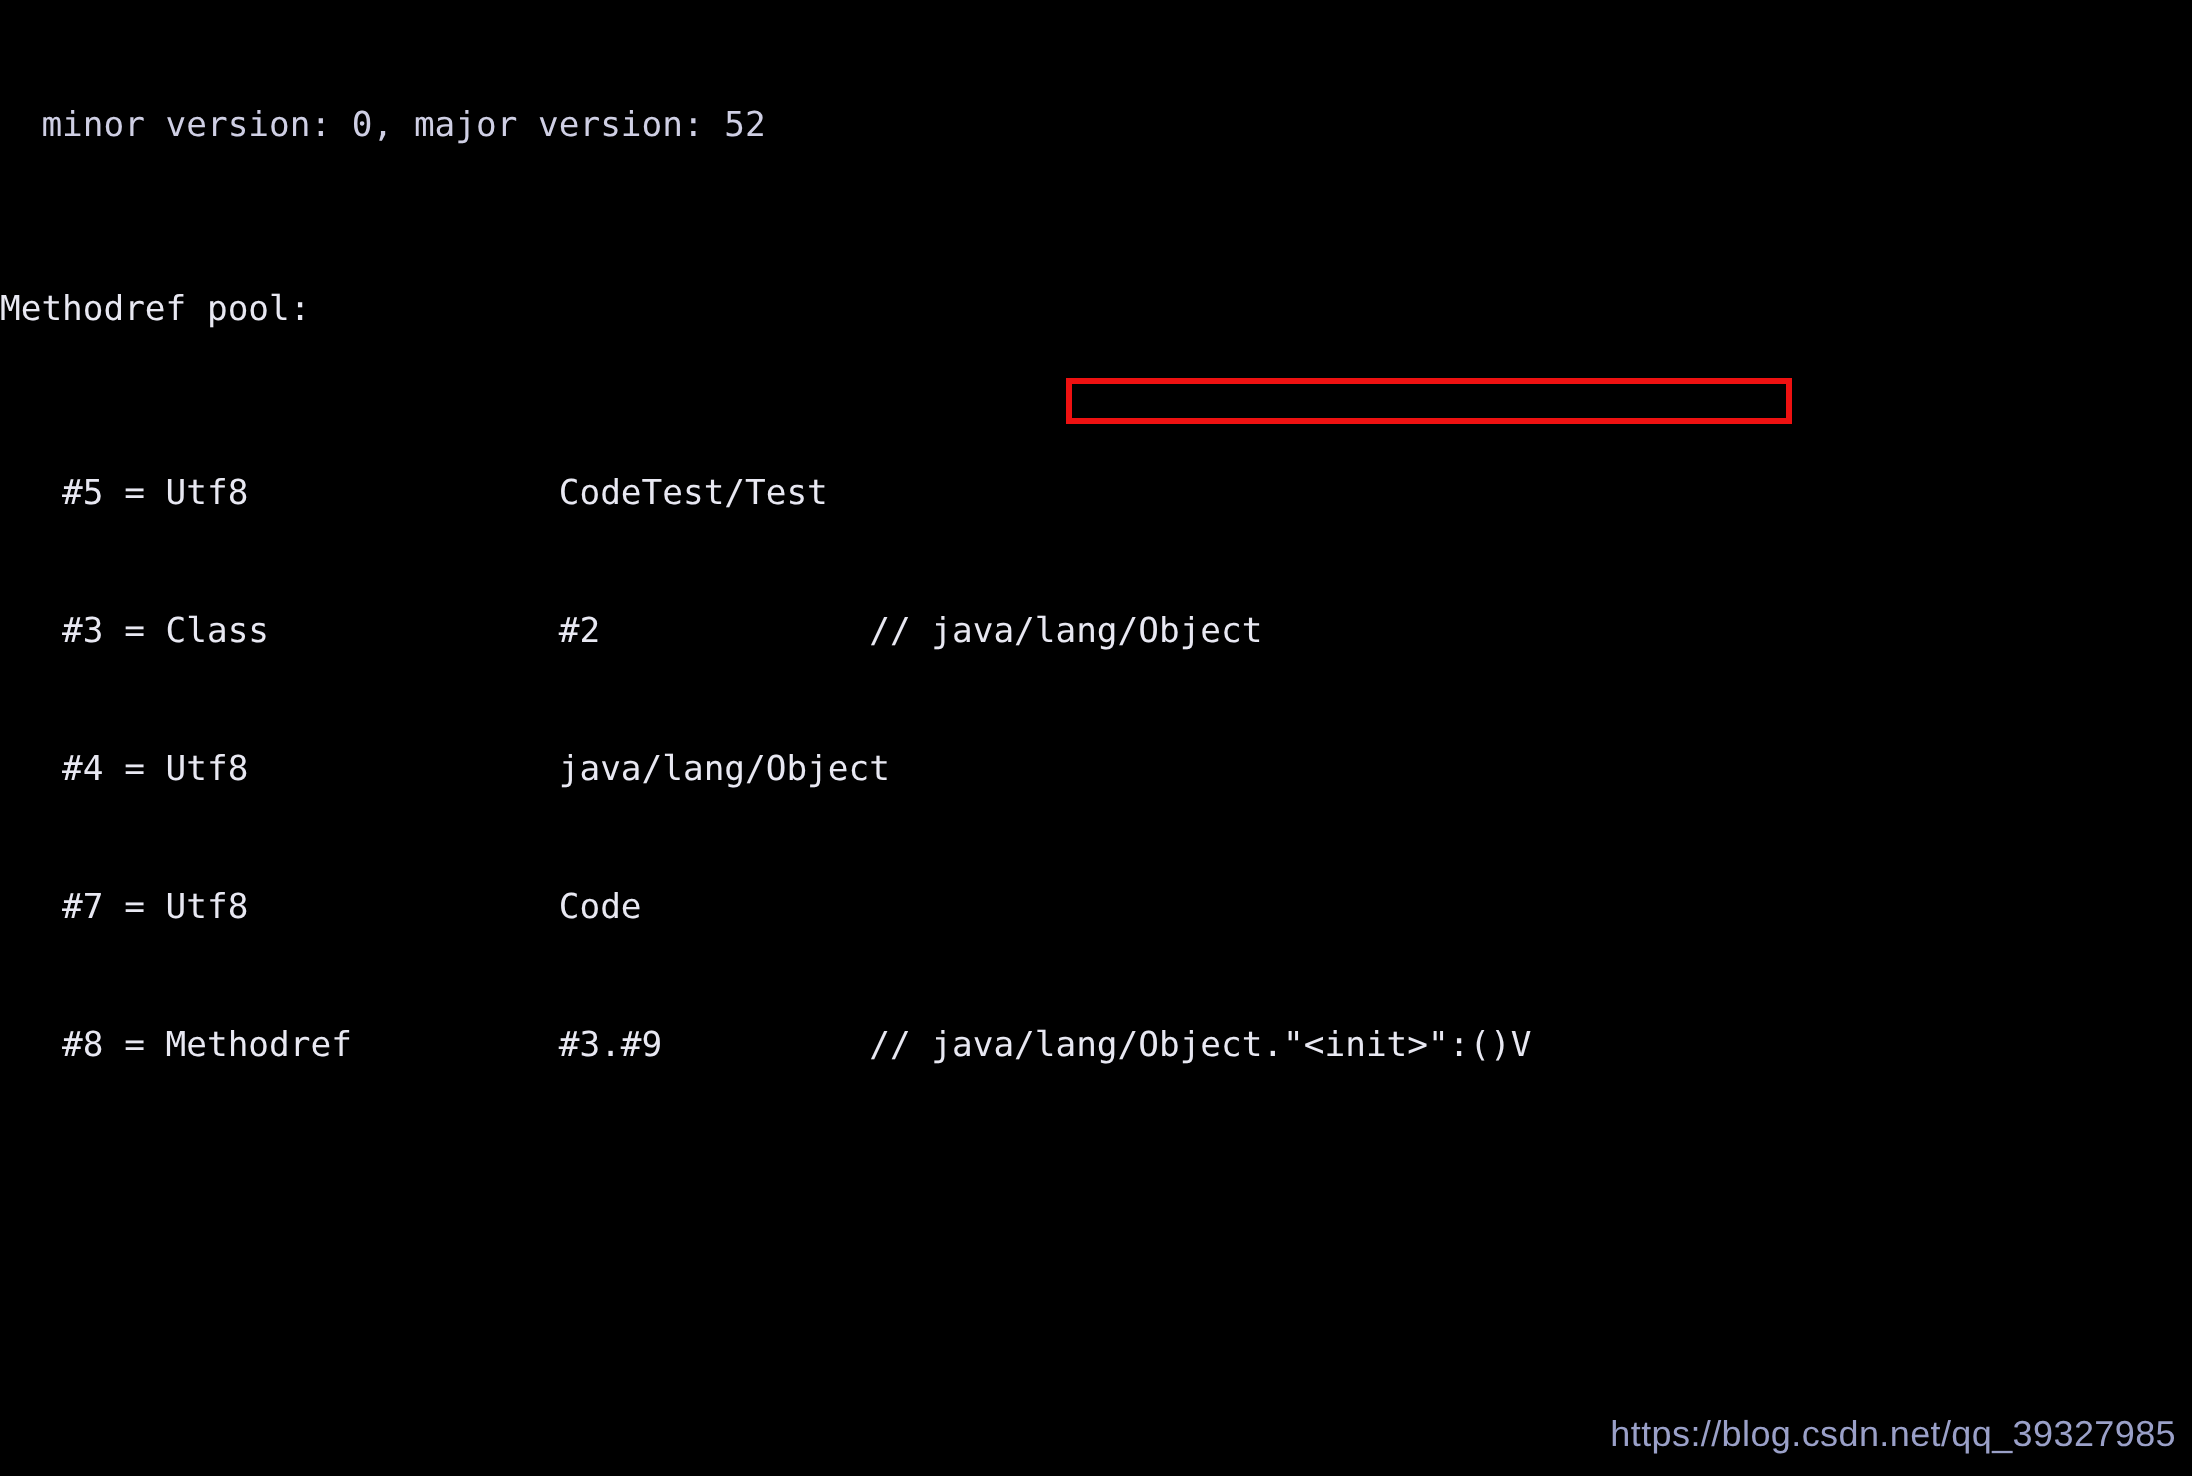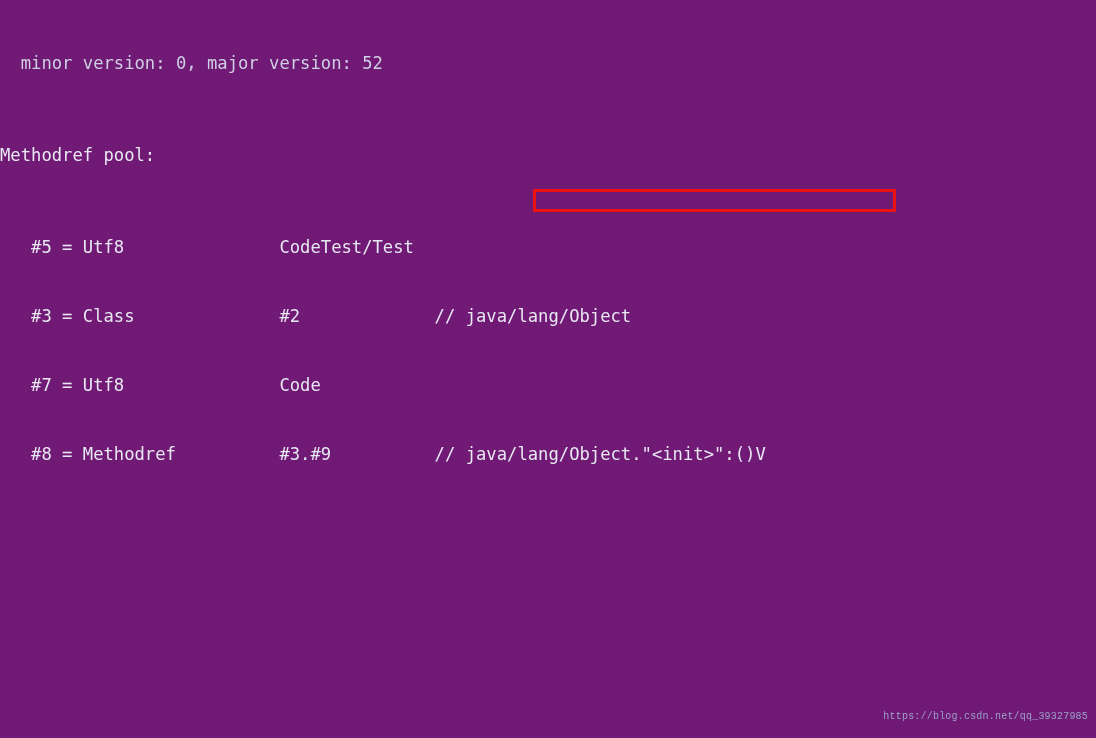--- a/index.html
+++ b/index.html
@@ -5,21 +5,21 @@
 <style>
   html, body {
     margin: 0;
     padding: 0;
     background: #000080;
   }
   #screen {
     position: relative;
     width: 1096px;
     height: 738px;
-    background: #701a75;
+    background: #000000;
     overflow: hidden;
     font-family: "DejaVu Sans Mono", "Liberation Mono", monospace;
     font-size: 17.2px;
     line-height: 23px;
     color: #e8e8f2;
     -webkit-font-smoothing: none;
   }
   
   #console {
     position: absolute;
@@ -47,41 +47,42 @@
     width: 363px;
     height: 23px;
     border: 3px solid #ee1111;
     box-sizing: border-box;
     pointer-events: none;
   }
   #watermark {
     position: absolute;
     right: 8px;
     bottom: 12px;
-    font-family: Liberation Mono, monospace;
-    font-size: 10px;
+    font-family: Liberation Sans, sans-serif;
+    font-size: 18px;
     line-height: 18px;
     color: #9aa0c8;
     letter-spacing: 0.2px;
     white-space: pre;
   }
 </style>
 </head>
 <body>
 
 <div id="screen">
 
   <div id="console">
 
     <span class="row clipped">  minor version: 0, major version: 52</span>
 
     <span class="row">Methodref pool:</span>
 
     <span class="row">   #5 = Utf8               CodeTest/Test</span>
     <span class="row">   #3 = Class              #2             // java/lang/Object</span>
+    <span class="row">   #4 = Utf8               java/lang/Object</span>
     <span class="row">   #7 = Utf8               Code</span>
     <span class="row">   #8 = Methodref          #3.#9          // java/lang/Object."&lt;init&gt;":()V</span>
     
     
     
     
     
     
     
 

